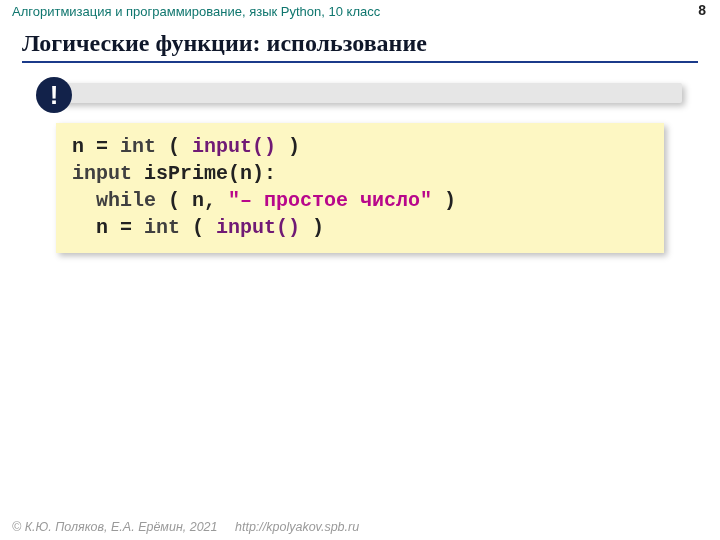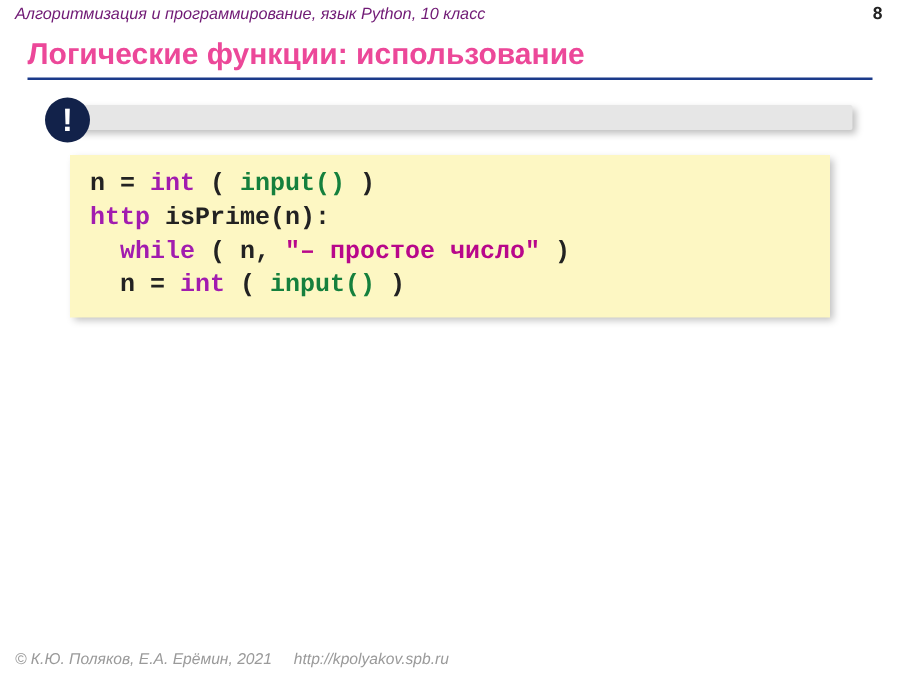--- a/index.html
+++ b/index.html
@@ -11,39 +11,39 @@
     position: relative;
     overflow: hidden;
   }
   .header-bar {
     height: 22px;
     background: #ffffff;
     position: relative;
     padding: 2px 12px;
   }
   .header-subtitle {
-    font-style: italic;
-    color: #701a75;
+    color: #0f766e;
     font-size: 13px;
   }
   .page-number {
     position: absolute;
     right: 14px;
     top: 2px;
     font-size: 14px;
     font-weight: bold;
     color: #222;
   }
   .title-block {
     padding: 8px 22px 4px 22px;
   }
   .title {
     font-size: 24px;
     font-weight: bold;
-    color: #ec4899;
+    color: #0f172a;
+    font-family: Liberation Serif, serif;
   }
   .title-rule {
     border: none;
     border-bottom: 2px solid #1b3a8a;
     margin-top: 4px;
   }
   .note-box {
     margin: 16px 38px 0 60px;
     background: #e6e6e6;
     border-radius: 2px;
@@ -75,22 +75,22 @@
     background: #fdf7c3;
     padding: 10px 16px 12px 16px;
     box-shadow: 3px 3px 6px rgba(0,0,0,0.25);
     font-family: "Courier New", monospace;
     font-size: 20px;
     font-weight: bold;
     line-height: 1.35;
     color: #222;
     white-space: pre;
   }
-  .kw { color: #a21caf; }   
-  .fn { color: #15803d; }   
+  .kw { color: #404040; }   
+  .fn { color: #701a75; }   
   .str{ color: #b8078b; }   
   .footer {
     position: absolute;
     bottom: 6px;
     left: 12px;
     font-size: 12.5px;
     font-style: italic;
     color: #9a9a9a;
   }
   .footer .url { margin-left: 14px; }
@@ -106,20 +106,20 @@
 <div class="title-block">
   <div class="title">Логические функции: использование</div>
   <hr class="title-rule">
 </div>
 
 <div class="note-box">
   <div class="bang-circle">!</div>
 </div>
 
 <div class="code-box"><span><span>n = </span><span class="kw">int</span><span> ( </span><span class="fn">input()</span><span> )</span></span>
-<span><span class="kw">http</span><span> isPrime(n):</span></span>
+<span><span class="kw">input</span><span> isPrime(n):</span></span>
 <span><span>  </span><span class="kw">while</span><span> ( n, </span><span class="str">"– простое число"</span><span> )</span></span>
 <span><span>  n = </span><span class="kw">int</span><span> ( </span><span class="fn">input()</span><span> )</span></span></div>
 
 <div class="footer">
   <span>© К.Ю. Поляков, Е.А. Ерёмин, 2021</span>
   <span class="url">http://kpolyakov.spb.ru</span>
 </div>
 
 </body></html>

